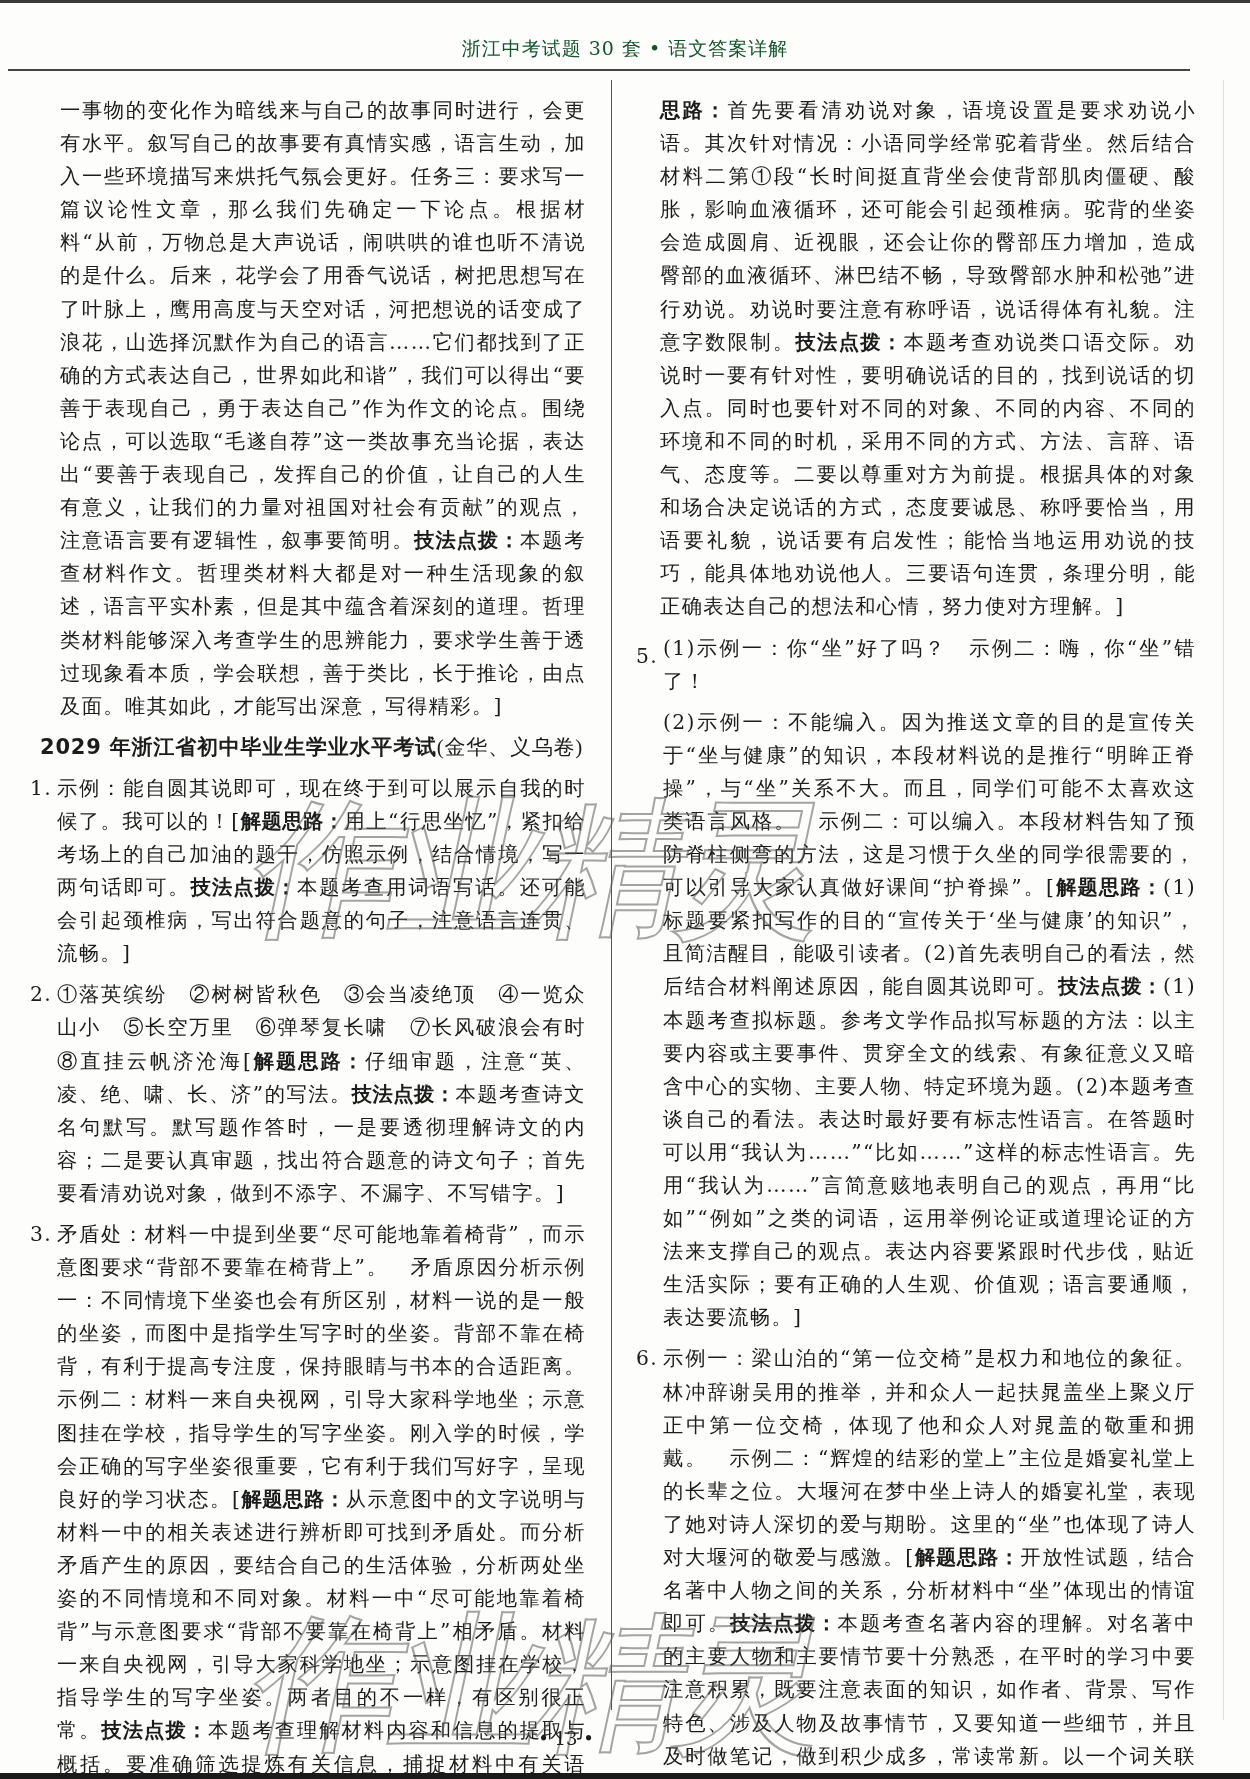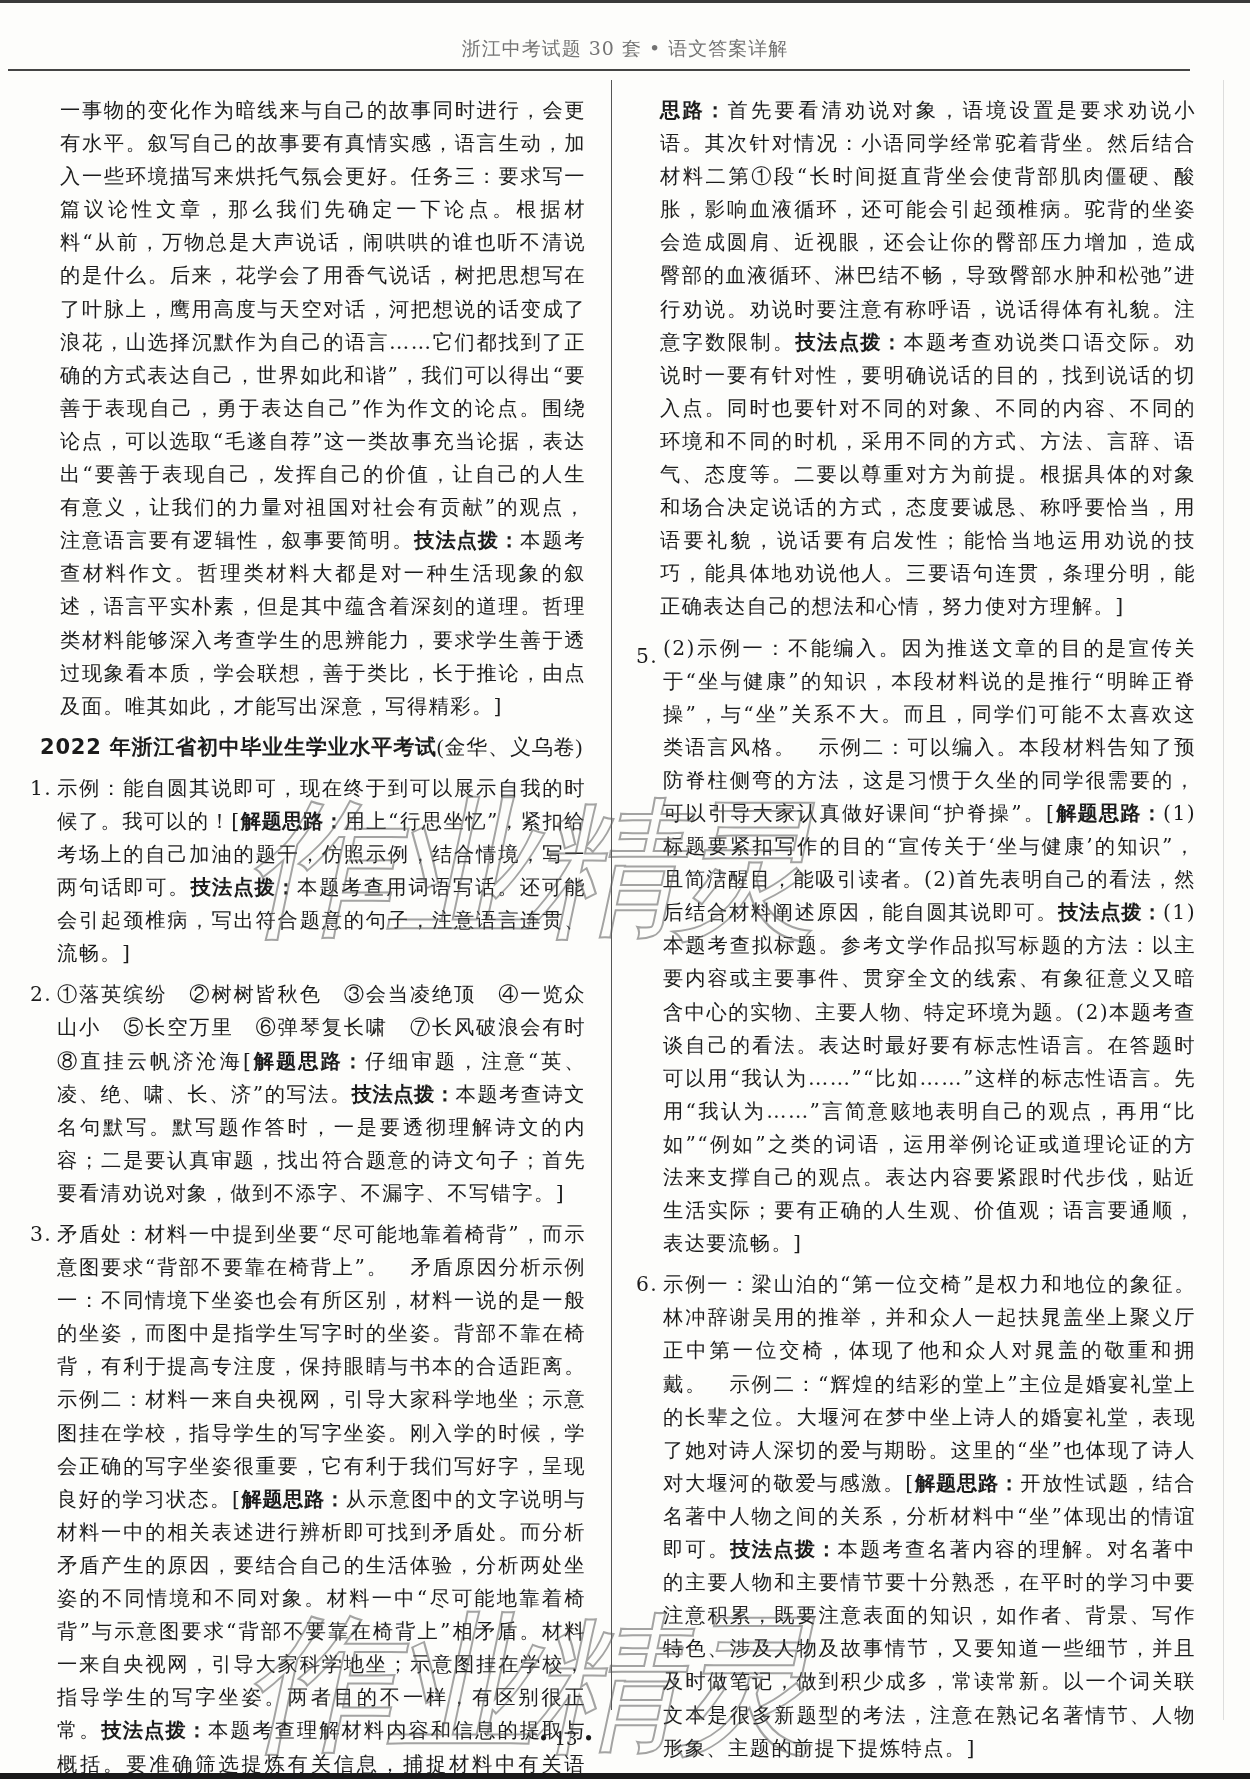--- a/index.html
+++ b/index.html
@@ -5,21 +5,21 @@
   html, body { margin: 0; padding: 0; }
   body {
     width: 1250px; height: 1779px; background: #fdfdfb; position: relative; overflow: hidden;
     font-family: "DejaVu Serif", "Liberation Serif", serif; color: #1c1c1c;
   }
   .top-edge { position: absolute; left: 0; top: 0; width: 1250px; height: 3px; background: #3a3a3a; }
   .bottom-edge { position: absolute; left: 0; bottom: 0; width: 1250px; height: 6px; background: #1a1a1a; }
   .header { position: absolute; left: 0; top: 0; width: 1250px; height: 72px; }
   .header-title {
     position: absolute; left: 0; width: 1250px; top: 36px; text-align: center;
-    font-size: 19px; letter-spacing: 1px; color: #737373;
+    font-size: 19px; letter-spacing: 1px; color: #14532d;
   }
   .header-rule { position: absolute; left: 8px; width: 1182px; top: 69px; height: 2px; background: #444; }
   .col-divider { position: absolute; left: 611px; top: 80px; width: 1px; height: 1630px; background: #555; }
   .right-edge { position: absolute; left: 1223px; top: 80px; width: 1px; height: 1640px; background: #ddd; }
   .column { position: absolute; top: 86px; }
   .col-left { left: 22px; width: 572px; }
   .col-right { left: 628px; width: 576px; }
   .p {
     font-size: 20.3px; line-height: 33.1px; text-align: justify; text-align-last: left;
     margin: 8px; letter-spacing: 1.4px;
@@ -52,36 +52,37 @@
   <div class="header-title">浙江中考试题 30 套 • 语文答案详解</div>
   <div class="header-rule"></div>
 </div>
 
 <div class="col-divider"></div>
 <div class="right-edge"></div>
 
 <div class="column col-left">
   <p class="p indent"><span>一事物的变化作为暗线来与自己的故事同时进行，会更有水平。叙写自己的故事要有真情实感，语言生动，加入一些环境描写来烘托气氛会更好。任务三：要求写一篇议论性文章，那么我们先确定一下论点。根据材料“从前，万物总是大声说话，闹哄哄的谁也听不清说的是什么。后来，花学会了用香气说话，树把思想写在了叶脉上，鹰用高度与天空对话，河把想说的话变成了浪花，山选择沉默作为自己的语言……它们都找到了正确的方式表达自己，世界如此和谐”，我们可以得出“要善于表现自己，勇于表达自己”作为作文的论点。围绕论点，可以选取“毛遂自荐”这一类故事充当论据，表达出“要善于表现自己，发挥自己的价值，让自己的人生有意义，让我们的力量对祖国对社会有贡献”的观点，注意语言要有逻辑性，叙事要简明。</span><span class="bold">技法点拨：</span><span>本题考查材料作文。哲理类材料大都是对一种生活现象的叙述，语言平实朴素，但是其中蕴含着深刻的道理。哲理类材料能够深入考查学生的思辨能力，要求学生善于透过现象看本质，学会联想，善于类比，长于推论，由点及面。唯其如此，才能写出深意，写得精彩。]</span></p>
 
-  <div class="section-title"><span>2022 年浙江省初中毕业生学业水平考试</span><span class="paren">(金华、义乌卷)</span></div>
+  <div class="section-title"><span>2029 年浙江省初中毕业生学业水平考试</span><span class="paren">(金华、义乌卷)</span></div>
 
   <p class="p item"><span class="num">1.</span><span>示例：能自圆其说即可，现在终于到可以展示自我的时候了。我可以的！[</span><span class="bold">解题思路：</span><span>用上“行思坐忆”，紧扣给考场上的自己加油的题干，仿照示例，结合情境，写一两句话即可。</span><span class="bold">技法点拨：</span><span>本题考查用词语写话。还可能会引起颈椎病，写出符合题意的句子，注意语言连贯、流畅。]</span></p>
 
   <p class="p item"><span class="num">2.</span><span>①落英缤纷　②树树皆秋色　③会当凌绝顶　④一览众山小　⑤长空万里　⑥弹琴复长啸　⑦长风破浪会有时　⑧直挂云帆济沧海[</span><span class="bold">解题思路：</span><span>仔细审题，注意“英、凌、绝、啸、长、济”的写法。</span><span class="bold">技法点拨：</span><span>本题考查诗文名句默写。默写题作答时，一是要透彻理解诗文的内容；二是要认真审题，找出符合题意的诗文句子；首先要看清劝说对象，做到不添字、不漏字、不写错字。]</span></p>
 
   <p class="p item"><span class="num">3.</span><span>矛盾处：材料一中提到坐要“尽可能地靠着椅背”，而示意图要求“背部不要靠在椅背上”。　矛盾原因分析示例一：不同情境下坐姿也会有所区别，材料一说的是一般的坐姿，而图中是指学生写字时的坐姿。背部不靠在椅背，有利于提高专注度，保持眼睛与书本的合适距离。　示例二：材料一来自央视网，引导大家科学地坐；示意图挂在学校，指导学生的写字坐姿。刚入学的时候，学会正确的写字坐姿很重要，它有利于我们写好字，呈现良好的学习状态。[</span><span class="bold">解题思路：</span><span>从示意图中的文字说明与材料一中的相关表述进行辨析即可找到矛盾处。而分析矛盾产生的原因，要结合自己的生活体验，分析两处坐姿的不同情境和不同对象。材料一中“尽可能地靠着椅背”与示意图要求“背部不要靠在椅背上”相矛盾。材料一来自央视网，引导大家科学地坐；示意图挂在学校，指导学生的写字坐姿。两者目的不一样，有区别很正常。</span><span class="bold">技法点拨：</span><span>本题考查理解材料内容和信息的提取与概括。要准确筛选提炼有关信息，捕捉材料中有关语言，并把这些信息进行恰当的组合，作出正确的评析。]</span></p>
 
   <p class="p item"><span class="num">4.</span><span>示例：小语，驼着背坐可不好。这有可能造成圆肩、近视眼，还会造成臀部的血液循环不畅，影响体型和身材。我们要挺起背坐，当然也不能长时间就这个姿势，否则又容易引起颈椎病，甚至脊柱侧凸，到时候你就麻烦了。我们要好好坐，坐出健康。[</span></p>
 </div>
 
 <div class="column col-right">
   <p class="p indent" style="padding-left:24px"><span class="bold">思路：</span><span>首先要看清劝说对象，语境设置是要求劝说小语。其次针对情况：小语同学经常驼着背坐。然后结合材料二第①段“长时间挺直背坐会使背部肌肉僵硬、酸胀，影响血液循环，还可能会引起颈椎病。驼背的坐姿会造成圆肩、近视眼，还会让你的臀部压力增加，造成臀部的血液循环、淋巴结不畅，导致臀部水肿和松弛”进行劝说。劝说时要注意有称呼语，说话得体有礼貌。注意字数限制。</span><span class="bold">技法点拨：</span><span>本题考查劝说类口语交际。劝说时一要有针对性，要明确说话的目的，找到说话的切入点。同时也要针对不同的对象、不同的内容、不同的环境和不同的时机，采用不同的方式、方法、言辞、语气、态度等。二要以尊重对方为前提。根据具体的对象和场合决定说话的方式，态度要诚恳、称呼要恰当，用语要礼貌，说话要有启发性；能恰当地运用劝说的技巧，能具体地劝说他人。三要语句连贯，条理分明，能正确表达自己的想法和心情，努力使对方理解。]</span></p>
 
   <div class="item">
     <span class="num p">5.</span>
+    <p class="p">(1)示例一：你“坐”好了吗？　示例二：嗨，你“坐”错了！</p>
     <p class="p"><span>(2)示例一：不能编入。因为推送文章的目的是宣传关于“坐与健康”的知识，本段材料说的是推行“明眸正脊操”，与“坐”关系不大。而且，同学们可能不太喜欢这类语言风格。　示例二：可以编入。本段材料告知了预防脊柱侧弯的方法，这是习惯于久坐的同学很需要的，可以引导大家认真做好课间“护脊操”。[</span><span class="bold">解题思路：</span><span>(1)标题要紧扣写作的目的“宣传关于‘坐与健康’的知识”，且简洁醒目，能吸引读者。(2)首先表明自己的看法，然后结合材料阐述原因，能自圆其说即可。</span><span class="bold">技法点拨：</span><span>(1)本题考查拟标题。参考文学作品拟写标题的方法：以主要内容或主要事件、贯穿全文的线索、有象征意义又暗含中心的实物、主要人物、特定环境为题。(2)本题考查谈自己的看法。表达时最好要有标志性语言。在答题时可以用“我认为……”“比如……”这样的标志性语言。先用“我认为……”言简意赅地表明自己的观点，再用“比如”“例如”之类的词语，运用举例论证或道理论证的方法来支撑自己的观点。表达内容要紧跟时代步伐，贴近生活实际；要有正确的人生观、价值观；语言要通顺，表达要流畅。]</span></p>
   </div>
 
   <p class="p item"><span class="num">6.</span><span>示例一：梁山泊的“第一位交椅”是权力和地位的象征。林冲辞谢吴用的推举，并和众人一起扶晁盖坐上聚义厅正中第一位交椅，体现了他和众人对晁盖的敬重和拥戴。　示例二：“辉煌的结彩的堂上”主位是婚宴礼堂上的长辈之位。大堰河在梦中坐上诗人的婚宴礼堂，表现了她对诗人深切的爱与期盼。这里的“坐”也体现了诗人对大堰河的敬爱与感激。[</span><span class="bold">解题思路：</span><span>开放性试题，结合名著中人物之间的关系，分析材料中“坐”体现出的情谊即可。</span><span class="bold">技法点拨：</span><span>本题考查名著内容的理解。对名著中的主要人物和主要情节要十分熟悉，在平时的学习中要注意积累，既要注意表面的知识，如作者、背景、写作特色、涉及人物及故事情节，又要知道一些细节，并且及时做笔记，做到积少成多，常读常新。以一个词关联文本是很多新题型的考法，注意在熟记名著情节、人物形象、主题的前提下提炼特点。]</span></p>
 
 </div>
 
 <div class="watermark wm1">作业精灵</div>
 <div class="watermark wm2">作业精灵</div>
 

